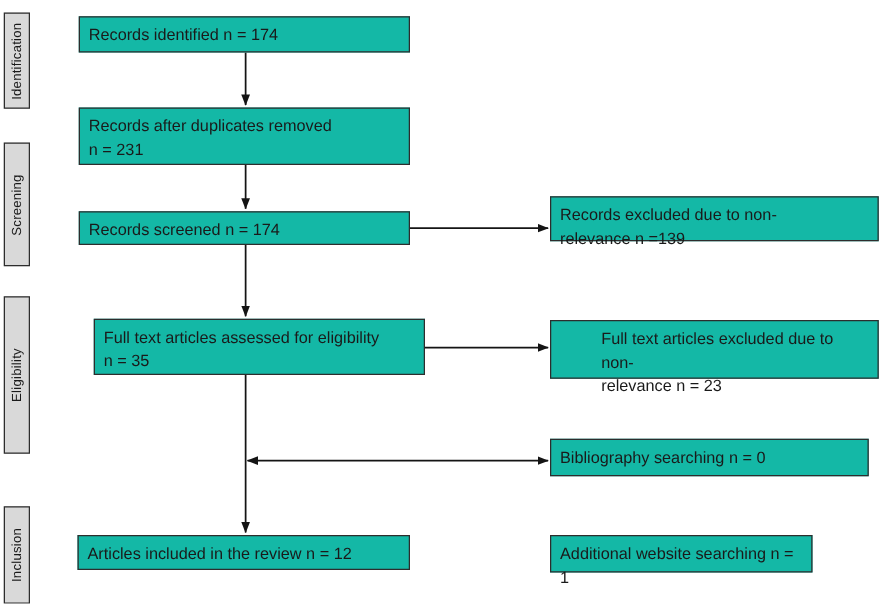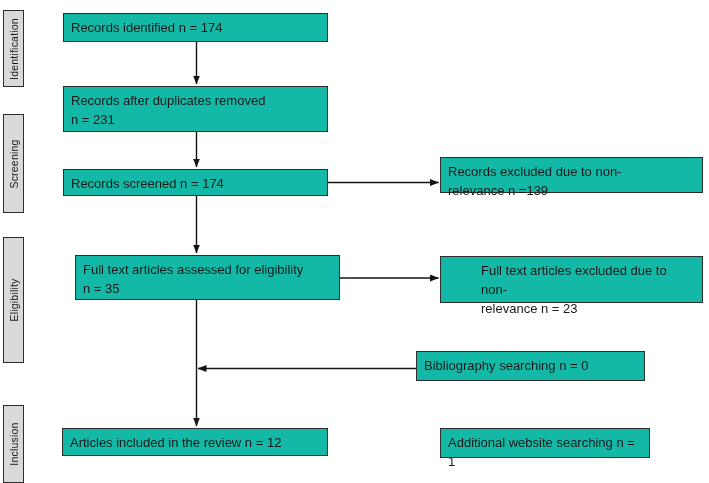--- a/index.html
+++ b/index.html
@@ -46,21 +46,21 @@
   }
   
   .b1 { left: 63px;  top: 13px;  width: 265px; height: 29px; }
   .b2 { left: 63px;  top: 86px;  width: 265px; height: 46px; }
   .b3 { left: 63px;  top: 169px; width: 265px; height: 27px; }
   .b4 { left: 63px;  top: 255px; width: 265px; height: 45px; margin-left: 12px; }
   .b5 { left: 62px;  top: 428px; width: 266px; height: 28px; }
   
   .r1 { left: 440px; top: 157px; width: 263px; height: 36px; }
   .r2 { left: 440px; top: 256px; width: 263px; height: 47px; padding-left: 40px; }
-  .r3 { left: 416px; top: 351px; width: 229px; height: 30px; }
+  .r3 { left: 440px; top: 351px; width: 255px; height: 30px; }
   .r4 { left: 440px; top: 428px; width: 210px; height: 30px; }
   
   .s1 { left: 3px; top: 10px;  width: 21px; height: 77px; }
   .s2 { left: 3px; top: 114px; width: 21px; height: 99px; }
   .s3 { left: 3px; top: 237px; width: 21px; height: 126px; }
   .s4 { left: 3px; top: 405px; width: 21px; height: 78px; }
 </style>
 </head>
 <body>
 

